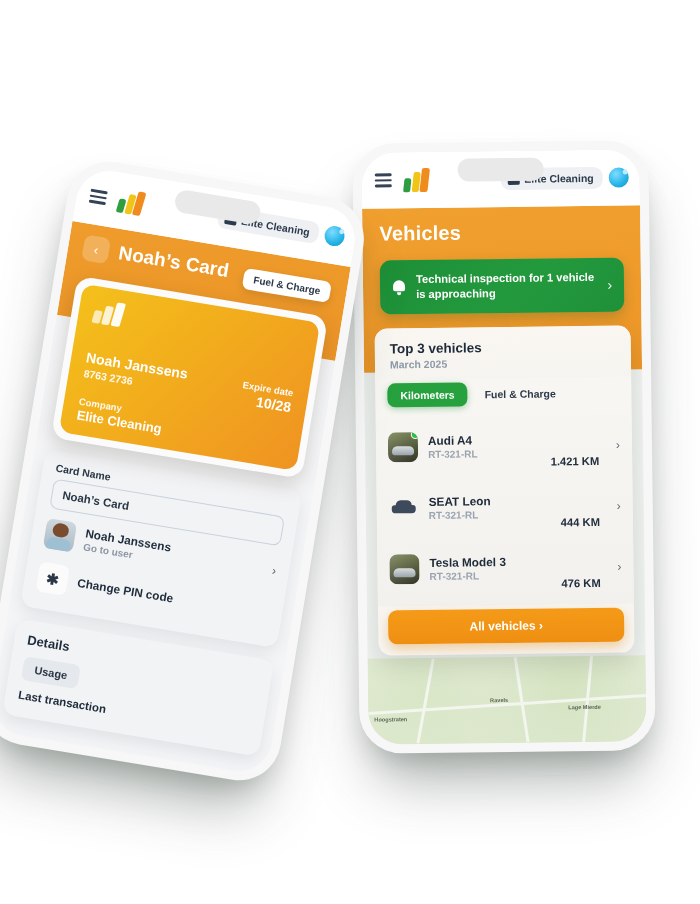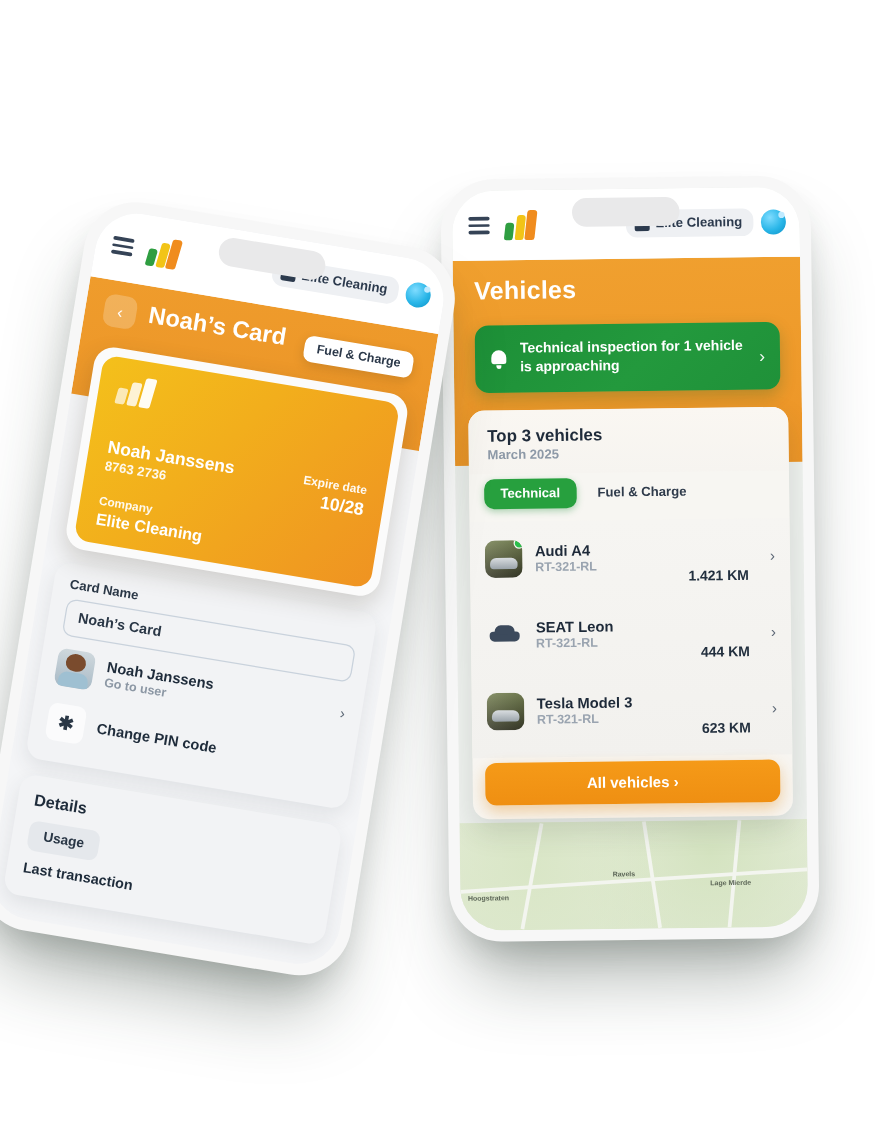--- a/index.html
+++ b/index.html
@@ -360,21 +360,21 @@
       </div>
 
       <div class="r-body">
         <div class="panel">
           <div class="panel-head">
             <div class="panel-title">Top 3 vehicles</div>
             <div class="panel-sub">March 2025</div>
           </div>
 
           <div class="seg">
-            <div class="seg-btn on">Technical</div>
+            <div class="seg-btn on">Kilometers</div>
             <div class="seg-btn">Fuel &amp; Charge</div>
           </div>
 
           <div class="vlist">
             <div class="vrow">
               <span class="thumb">
                 <span class="dot"></span>
               </span>
               <span class="vmeta">
                 <span class="vname" style="display:block">Audi A4</span>
@@ -393,21 +393,21 @@
               <span class="vval">444 KM</span>
               <span class="vchev">›</span>
             </div>
 
             <div class="vrow">
               <span class="thumb"></span>
               <span class="vmeta">
                 <span class="vname" style="display:block">Tesla Model 3</span>
                 <span class="vplate" style="display:block">RT-321-RL</span>
               </span>
-              <span class="vval">623 KM</span>
+              <span class="vval">476 KM</span>
               <span class="vchev">›</span>
             </div>
           </div>
 
           <div class="all-btn">All vehicles ›</div>
         </div>
       </div>
 
       <div class="map">
         <span class="road rd1"></span>

